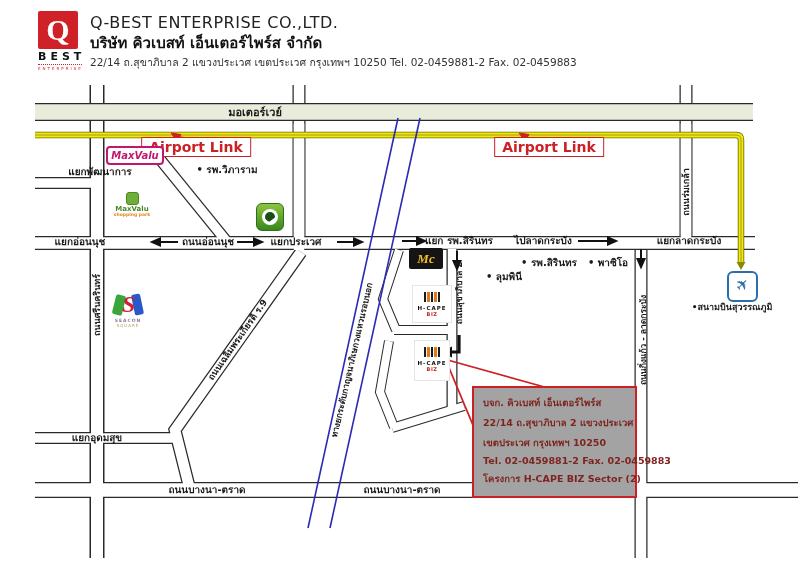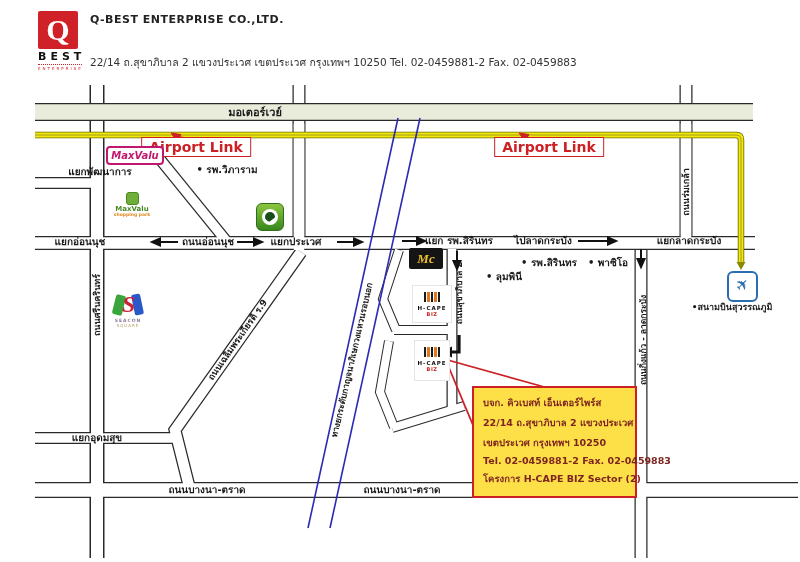--- a/index.html
+++ b/index.html
@@ -4,21 +4,21 @@
 <style>
   html,body{margin:0;padding:0;background:#fff;}
   .canvas{position:relative;width:800px;height:562px;background:#ffffff;overflow:hidden;
           font-family:"DejaVu Sans","Liberation Sans",sans-serif;}
   
   .qlogo{position:absolute;left:38px;top:11px;width:44px;text-align:center;}
   .qlogo .sq{width:40px;height:38px;background:#d02028;border-radius:2px;color:#fff;
              font-family:"Liberation Serif",serif;font-weight:bold;font-size:30px;line-height:38px;}
   .qlogo .best{font-size:11px;font-weight:bold;letter-spacing:4px;color:#111;margin-top:1px;}
   .qlogo .ent{font-size:4px;letter-spacing:2px;color:#d02028;border-top:1px dotted #d02028;margin-top:1px;padding-top:1px;}
-  .h-en{position:absolute;left:90px;top:13px;font-size:11px;font-weight:bold;color:#222;letter-spacing:.5px;}
+  .h-en{position:absolute;left:90px;top:13px;font-size:16px;font-weight:normal;color:#222;letter-spacing:.5px;}
   .h-th{position:absolute;left:90px;top:31px;font-size:15px;font-weight:bold;color:#111;}
   .h-ad{position:absolute;left:90px;top:54px;font-size:10.5px;color:#333;}
   
   .maplabel{position:absolute;white-space:nowrap;font-weight:bold;color:#1a1a1a;line-height:1;}
   .al-box{position:absolute;transform:translate(-50%,-50%);border:1.2px solid #cc2025;color:#cc2025;
           background:#fff;font-size:14px;font-weight:bold;padding:1px 7px;white-space:nowrap;}
   
   .logo{position:absolute;} .logo *{line-height:1;}
   .maxvalu{left:106px;top:146px;width:54px;height:15px;border:2px solid #c0186e;border-radius:4px;
            background:#fff;color:#c0186e;font-weight:bold;font-style:italic;font-size:10px;text-align:center;line-height:15px;}
@@ -54,36 +54,37 @@
   .paradise .p1{font-family:"Liberation Serif",serif;font-size:11.5px;letter-spacing:2px;font-weight:bold;position:relative;}
   .paradise .leaf{position:absolute;right:8px;top:-5px;width:8px;height:5px;background:#7ab33a;
                   border-radius:0 100% 0 100%;}
   .paradise .p2{font-family:"Liberation Serif",serif;font-size:9px;letter-spacing:3px;font-weight:bold;
                 border-bottom:1px solid #c03a2a;display:inline-block;padding:0 4px 1px;}
   .paradise .p3{font-size:3.5px;letter-spacing:1.5px;color:#9a8a80;margin-top:1px;}
   .airplane{left:727px;top:271px;width:27px;height:27px;border:2.5px solid #2a6db0;border-radius:6px;
             background:#fff;text-align:center;}
   .airplane span{display:inline-block;color:#2a6db0;font-size:16px;line-height:24px;transform:rotate(-45deg);}
   
-  .annot{position:absolute;left:472px;top:386px;width:146px;border:2px solid #cc2025;background:#fde047;
+  .annot{position:absolute;left:472px;top:386px;width:146px;border:2px solid #cc2025;background:#a3a3a3;
          padding:7px 6px 5px 9px;}
   .annot div{font-size:9.5px;font-weight:bold;color:#7d241f;margin-bottom:5px;white-space:nowrap;}
   svg{position:absolute;left:0;top:0;}
 </style>
 </head>
 <body>
 
 <div class="canvas">
 
   <div class="qlogo">
     <div class="sq">Q</div>
     <div class="best">BEST</div>
     <div class="ent">ENTERPRISE</div>
   </div>
   <div class="h-en">Q-BEST ENTERPRISE CO.,LTD.</div>
+  <div class="h-th">บริษัท คิวเบสท์ เอ็นเตอร์ไพร์ส จำกัด</div>
   <div class="h-ad">22/14 ถ.สุขาภิบาล 2 แขวงประเวศ เขตประเวศ กรุงเทพฯ 10250   Tel. 02-0459881-2  Fax. 02-0459883</div>
 
   <svg width="800" height="562" viewBox="0 0 800 562">
 
     <g stroke="#2a2a2a" fill="none">
       <path d="M97,85 V558" stroke-width="15"></path>
       <path d="M299,85 V250" stroke-width="13"></path>
       <path d="M686,85 V243" stroke-width="13"></path>
     </g>
     <g stroke="#ffffff" fill="none">

